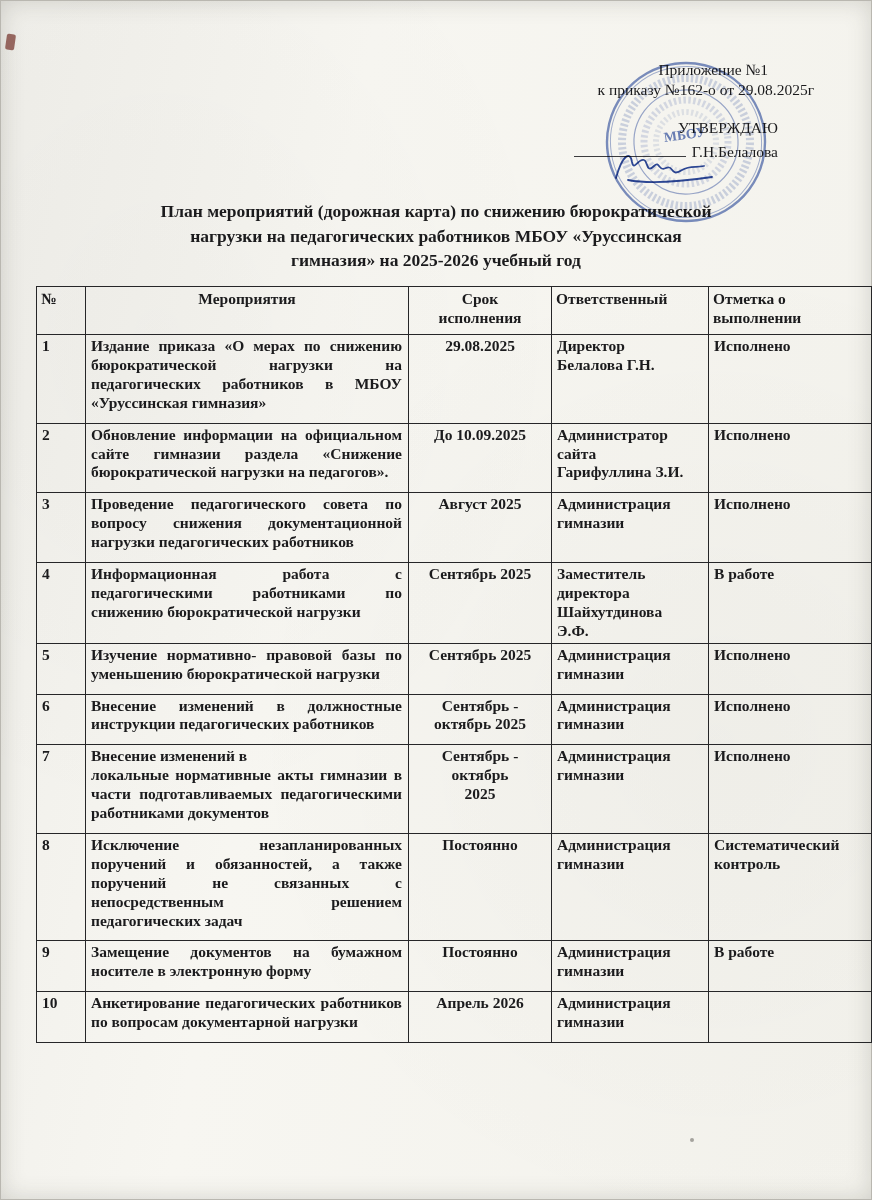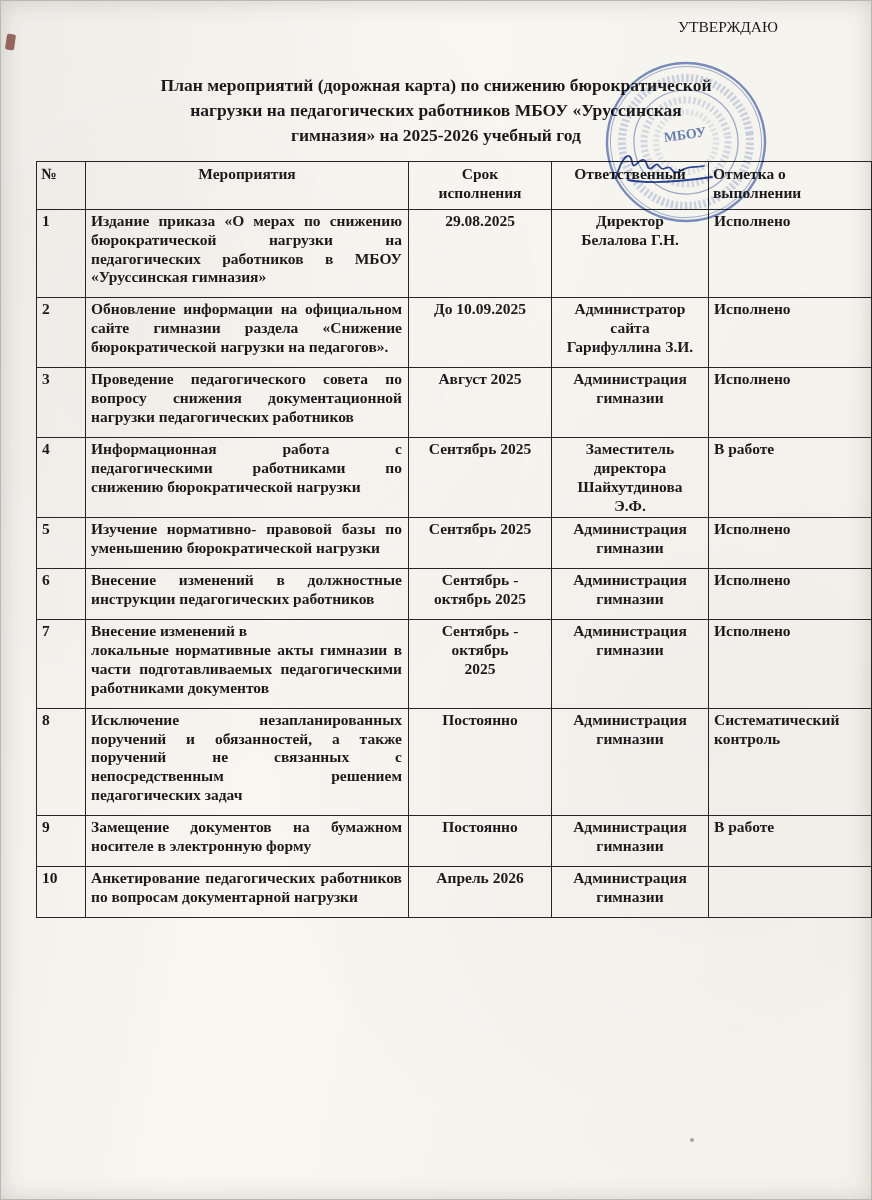--- a/index.html
+++ b/index.html
@@ -67,34 +67,41 @@
     padding:2px 5px;
     white-space:pre-line;
     overflow:hidden;
   }
   .plan-table th{padding:3px 4px 6px;}
   .col-num{width:40px;text-align:left;padding-left:5px;}
   .col-activity{width:314px;}
   th.col-activity{text-align:center;}
   td.col-activity{text-align:justify;padding:2px 6px 10px 5px;}
   .col-term{width:134px;text-align:center;}
-  .col-resp{width:148px;text-align:center;}
+  .col-resp{width:148px;text-align:left;}
   .col-status{width:154px;text-align:left;padding-left:4px;margin-left:44px;}
 </style>
 </head>
 <body>
 
 <div class="sheet">
 
   <div class="artifact"></div>
   <div class="dot-artifact"></div>
 
+  <div class="appendix">
+    <div class="line1">Приложение №1</div>
+    <div>к приказу №162-о от 29.08.2025г</div>
+  </div>
 
   <div class="approval">
     <div class="label">УТВЕРЖДАЮ</div>
+    <div class="sig-row">
+      <span class="sig-rule"></span><span>Г.Н.Белалова</span>
+    </div>
   </div>
 
   <div class="stamp" style="color: rgb(63, 92, 171);">
     <svg viewBox="0 0 168 168" width="168" height="168">
       <g fill="none" stroke="currentColor">
         <circle cx="84" cy="84" r="79" stroke-width="2.4" opacity="0.8"></circle>
         <circle cx="84" cy="84" r="75.5" stroke-width="1" opacity="0.55"></circle>
         <circle cx="84" cy="84" r="52" stroke-width="1.2" opacity="0.6"></circle>
         <circle cx="84" cy="84" r="64" stroke-width="8" opacity="0.28" stroke-dasharray="2.5 2.2"></circle>
         <circle cx="84" cy="84" r="42" stroke-width="7" opacity="0.22" stroke-dasharray="2.5 2.4"></circle>

